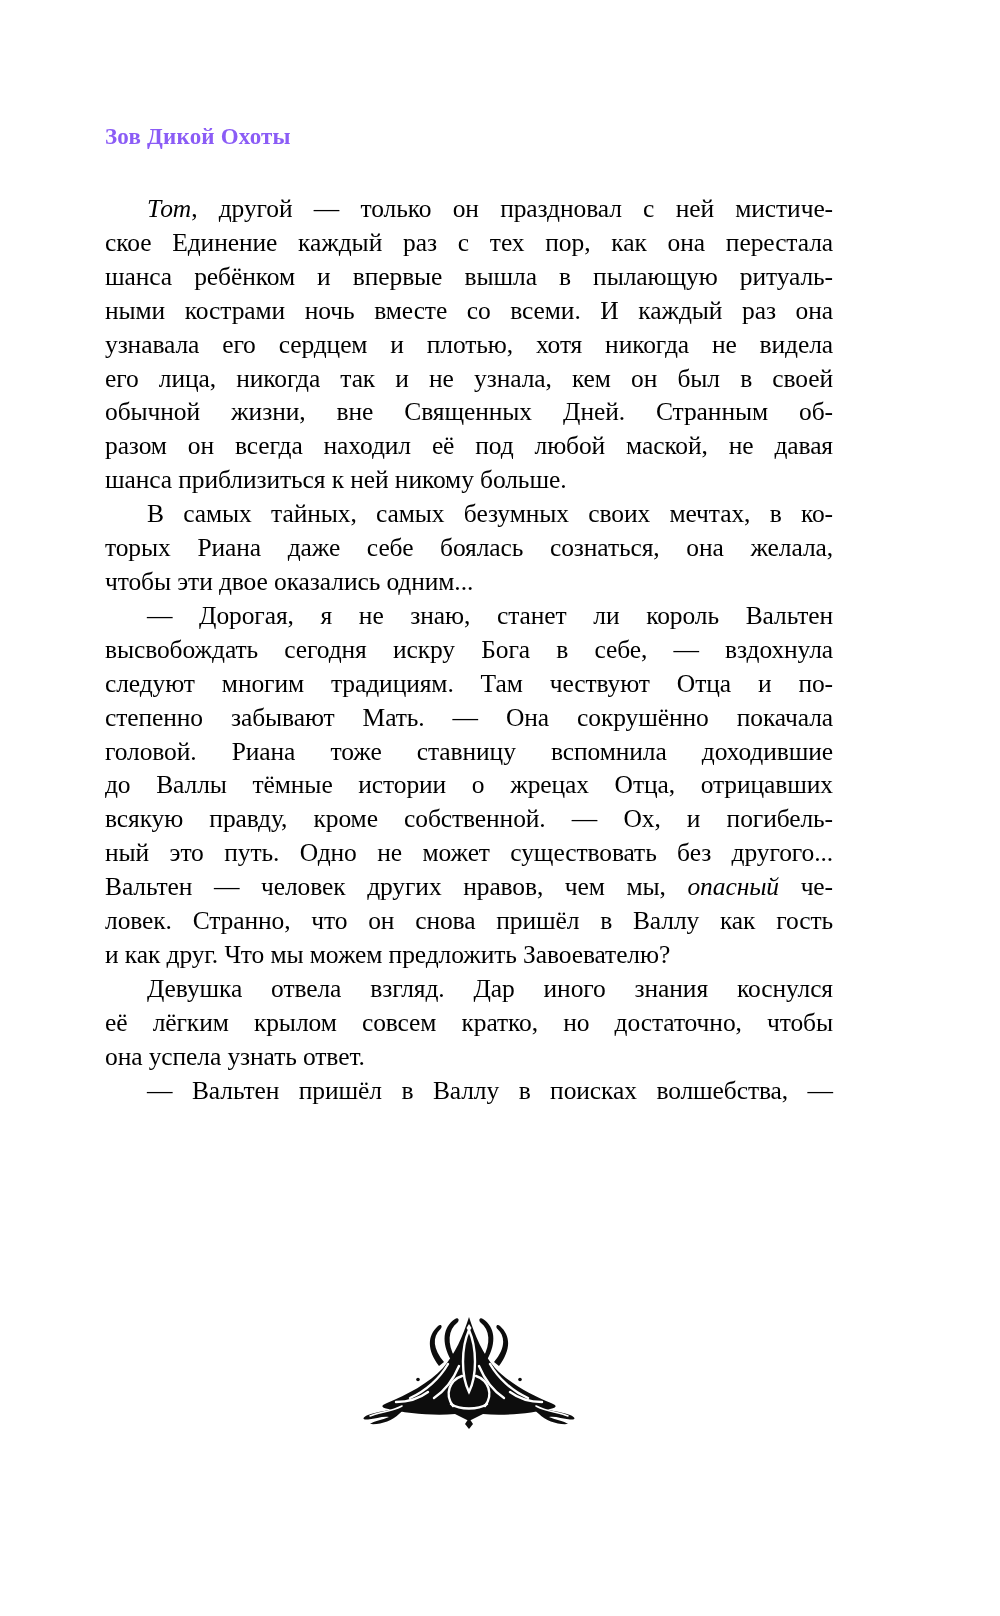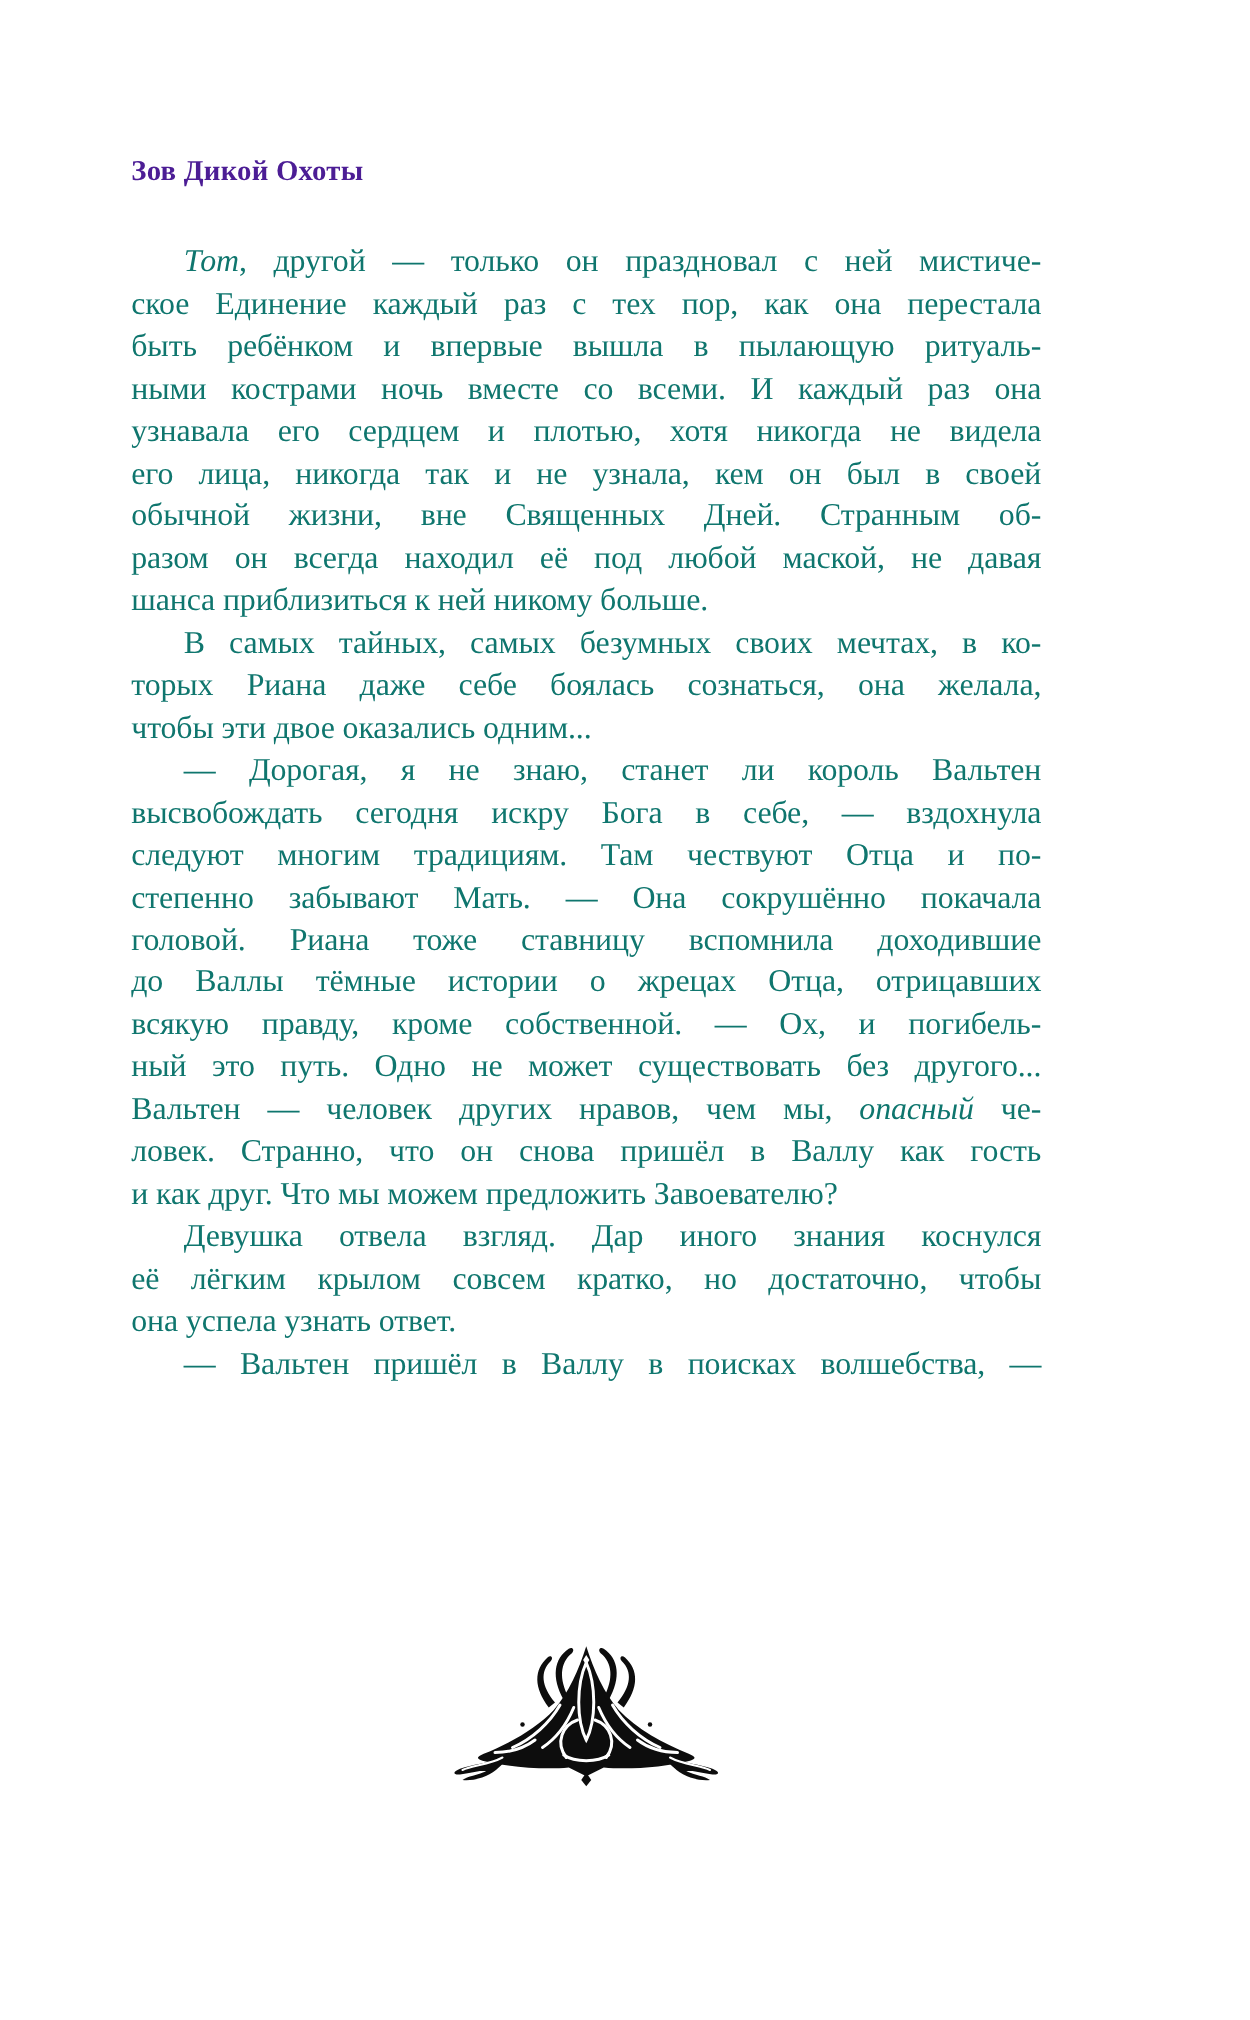--- a/index.html
+++ b/index.html
@@ -15,30 +15,30 @@
     position: absolute;
     inset: 0;
     background: #ffffff;
   }
   .running-header {
     position: absolute;
     left: 105px;
     top: 124px;
     font-size: 23px;
     font-weight: 700;
-    color: #4c1d95;
+    color: #8b5cf6;
     letter-spacing: 0.2px;
     white-space: nowrap;
   }
   .text-block {
     position: absolute;
     left: 105px;
     top: 192px;
     width: 728px;
-    color: #0f766e;
+    color: #000000;
   }
   .paragraph { margin: 0; padding: 0; }
   .line {
     font-size: 25.5px;
     line-height: 33.9px;
     letter-spacing: -0.1px;
     text-align: justify;
     text-align-last: justify;
     text-justify: inter-word;
     white-space: normal;
@@ -59,21 +59,21 @@
 <body>
 
 <div class="page">
 
   <div class="running-header">Зов Дикой Охоты</div>
 
   <div class="text-block">
       <div class="paragraph">
         <div class="line first"><span class="em">Тот</span><span>, другой — только он праздновал с ней мистиче-</span></div>
         <div class="line"><span>ское Единение каждый раз с тех пор, как она перестала</span></div>
-        <div class="line"><span>быть ребёнком и впервые вышла в пылающую ритуаль-</span></div>
+        <div class="line"><span>шанса ребёнком и впервые вышла в пылающую ритуаль-</span></div>
         <div class="line"><span>ными кострами ночь вместе со всеми. И каждый раз она</span></div>
         <div class="line"><span>узнавала его сердцем и плотью, хотя никогда не видела</span></div>
         <div class="line"><span>его лица, никогда так и не узнала, кем он был в своей</span></div>
         <div class="line"><span>обычной жизни, вне Священных Дней. Странным об-</span></div>
         <div class="line"><span>разом он всегда находил её под любой маской, не давая</span></div>
         <div class="line last"><span>шанса приблизиться к ней никому больше.</span></div>
       </div>
       <div class="paragraph">
         <div class="line first"><span>В самых тайных, самых безумных своих мечтах, в ко-</span></div>
         <div class="line"><span>торых Риана даже себе боялась сознаться, она желала,</span></div>

